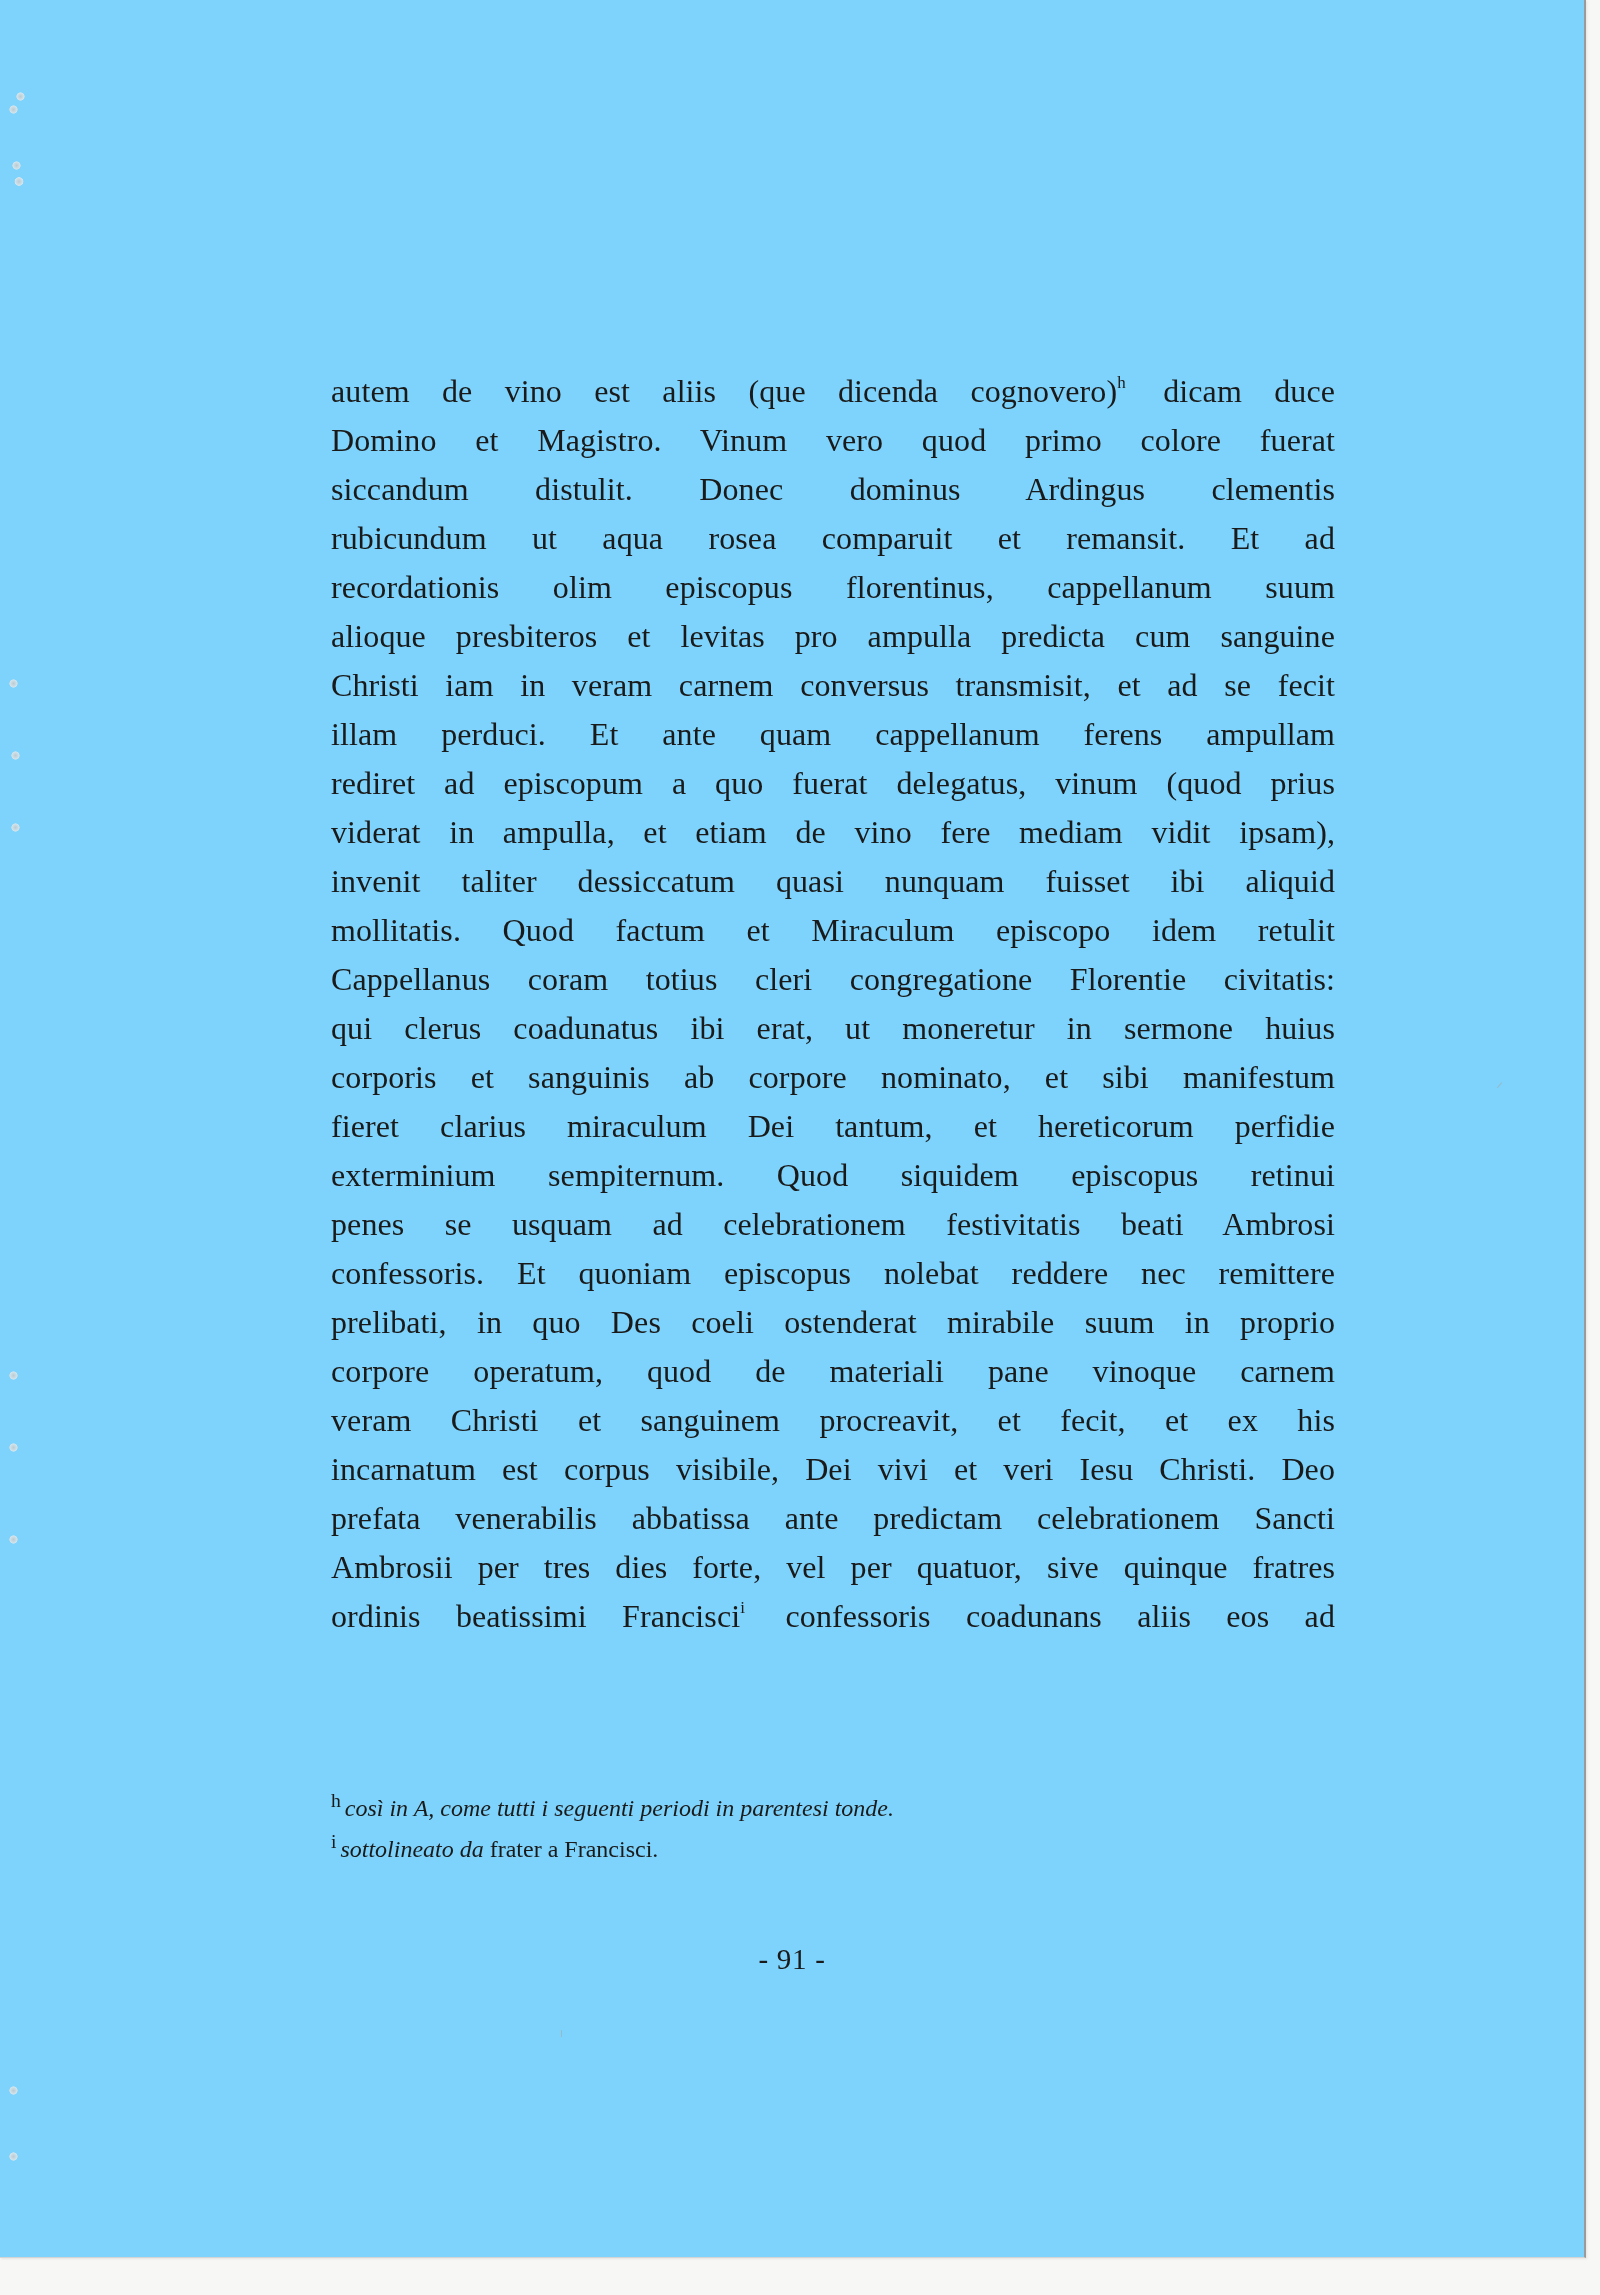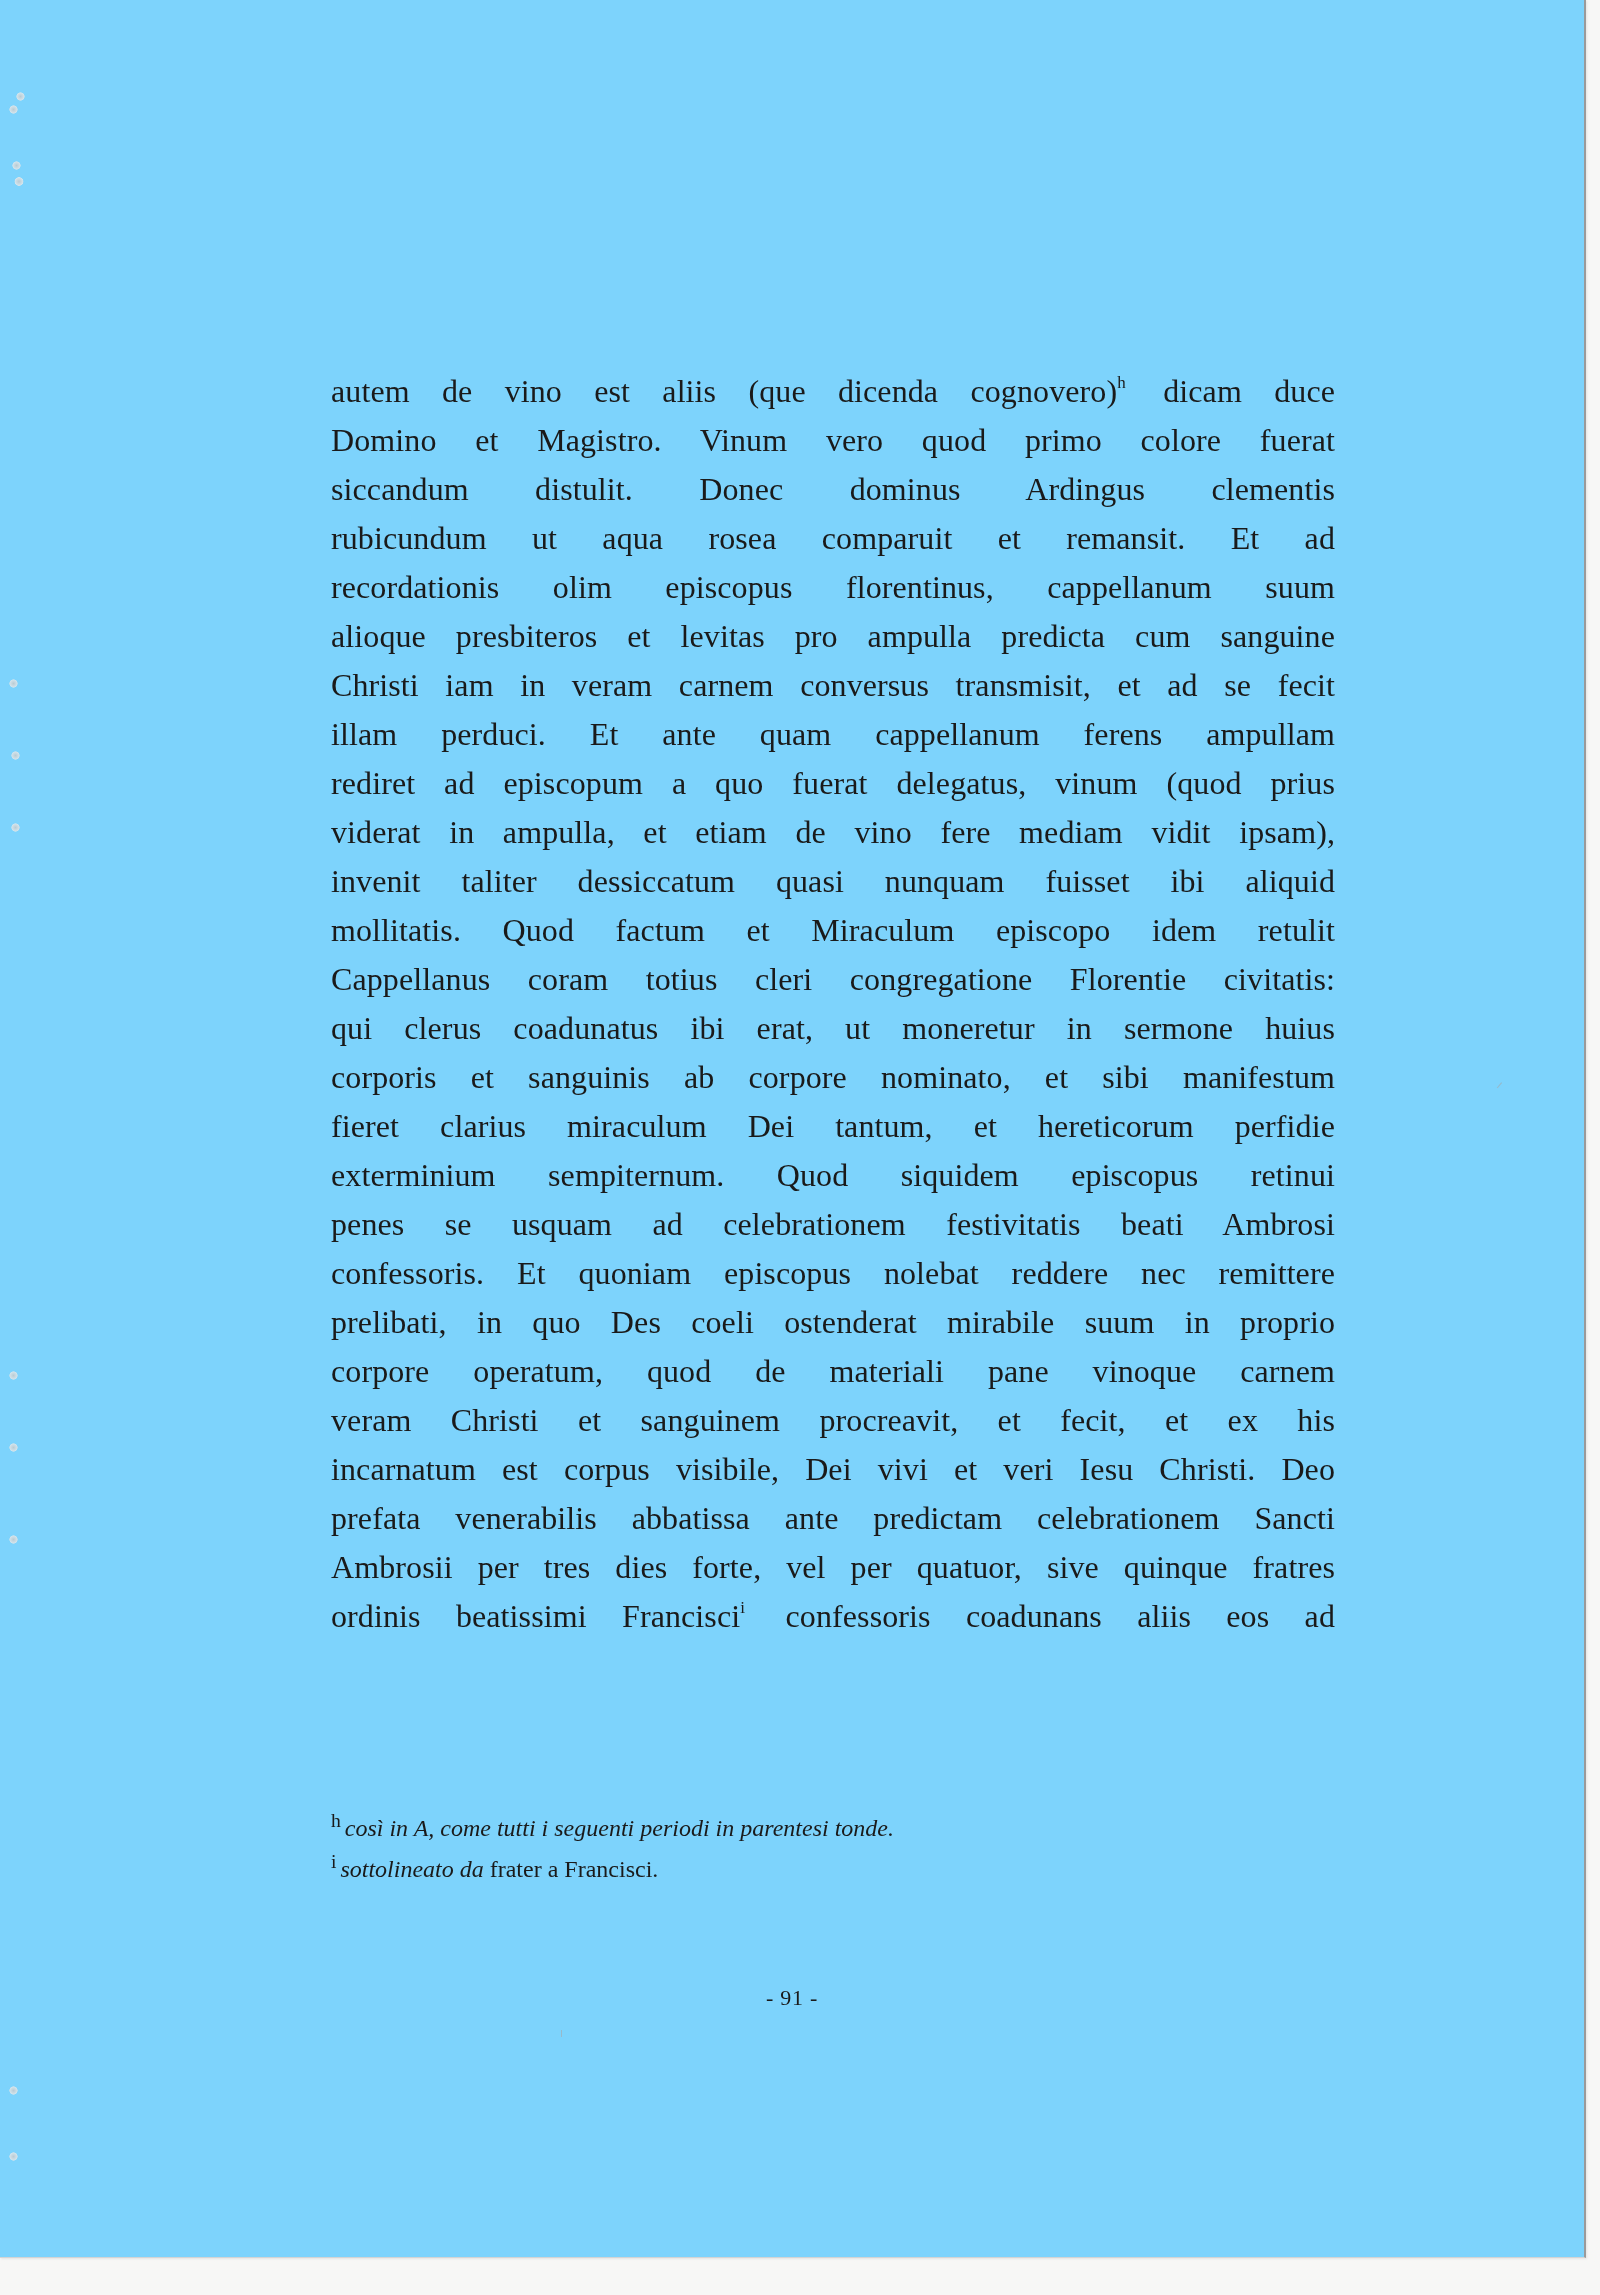--- a/index.html
+++ b/index.html
@@ -44,42 +44,41 @@
     sup.fnref {
       font-size: 17px;
       line-height: 0;
       vertical-align: 14.4px;
       margin-right: 5.2px;
     }
     .footnotes {
       position: absolute;
       left: 331px; top: 1788px;
       width: 1004px;
-      margin-top: 20px;
     }
     .fn {
       display: block;
       font-size: 24px;
       line-height: 41px;
       white-space: nowrap;
     }
     .fn .mark {
       font-size: 19.7px;
       vertical-align: 9.2px;
       line-height: 0;
       margin-right: 3.9px;
       font-style: normal;
     }
     .fn i { font-style: italic; }
     .page-number {
       position: absolute;
       left: 0; width: 1584px;
-      top: 1985px;
+      top: 1943px;
       text-align: center;
-      font-size: 22px;
+      font-size: 29px;
       letter-spacing: 0.7px;
     }
     .speck {
       position: absolute;
       width: 1.3px; height: 6.6px;
       background: #a8a8a8;
       opacity: 0.6;
     }
   </style>
 </head>

